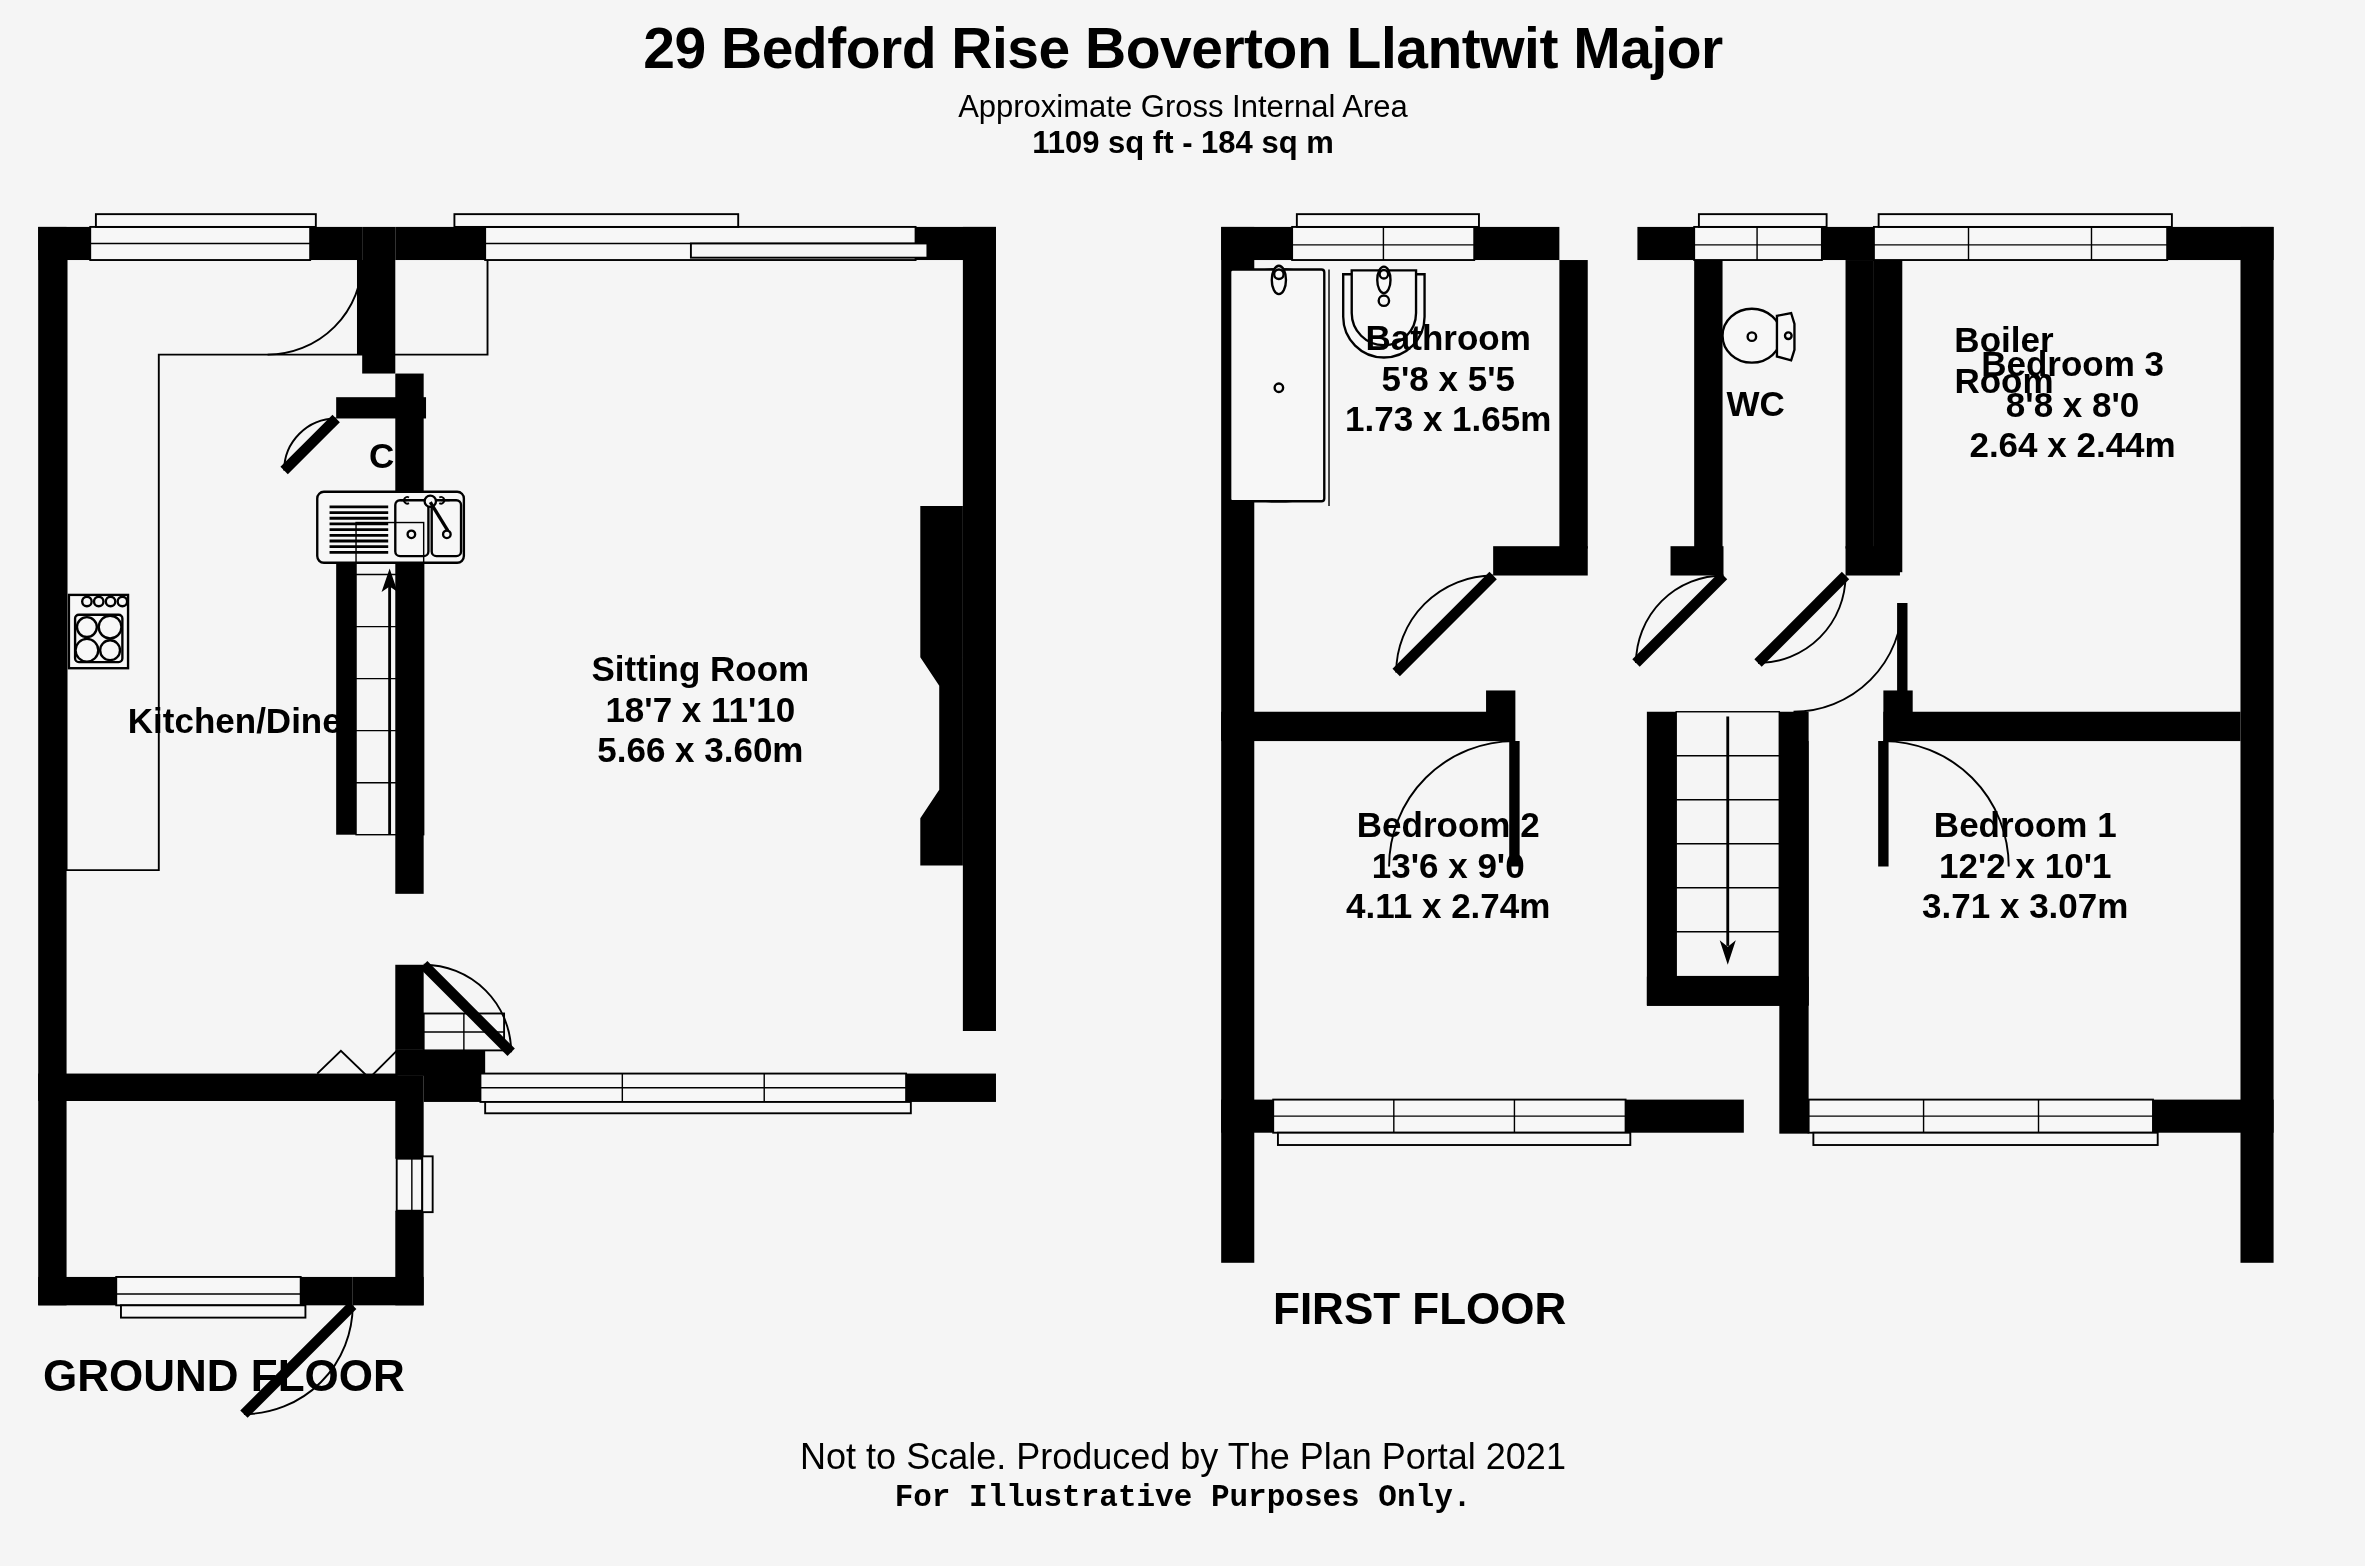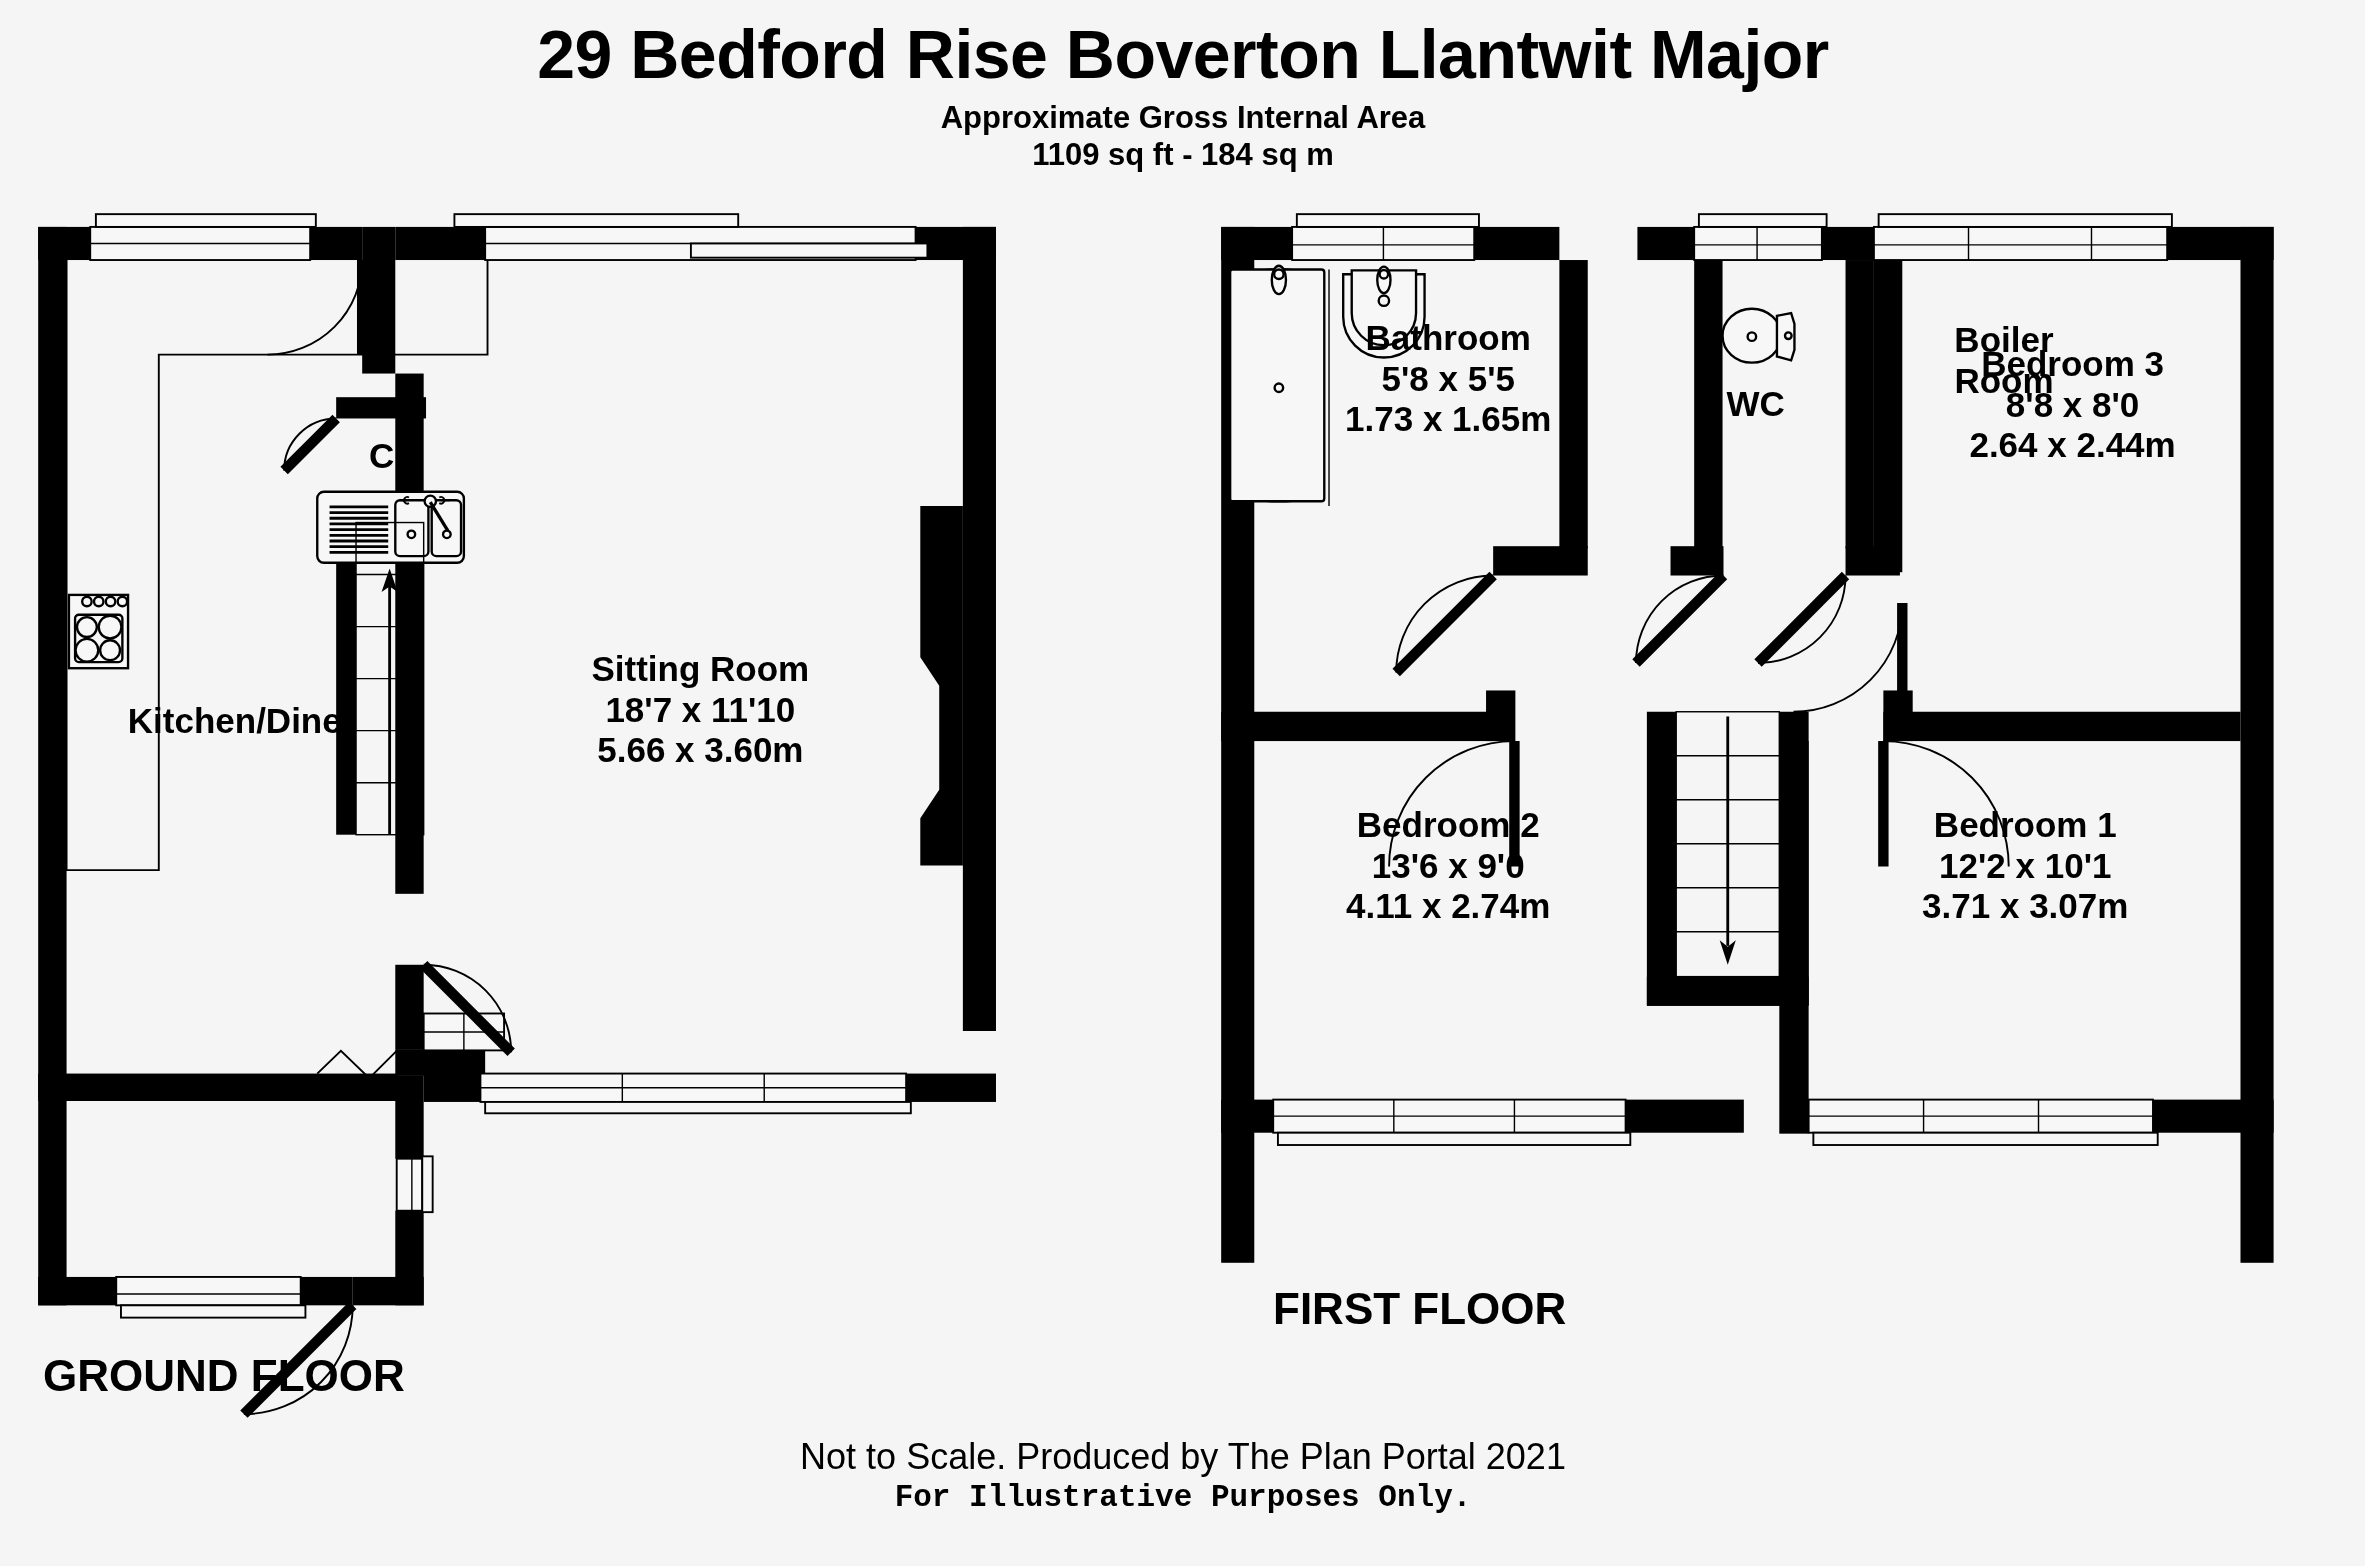--- a/index.html
+++ b/index.html
@@ -8,24 +8,24 @@
     font-family:"Liberation Sans","DejaVu Sans",sans-serif;
     color:#000;
     position:relative;
     overflow:hidden;
   }
   .sheet{position:absolute;inset:0;background:#f5f5f5;}
 
   
   .header{position:absolute;left:0;right:0;top:19px;text-align:center;}
   .title{
-    font-size:68px;font-weight:bold;letter-spacing:-0.5px;line-height:1.04;
+    font-size:57px;font-weight:bold;letter-spacing:-0.5px;line-height:1.04;
     white-space:nowrap;
   }
-  .subtitle{font-size:31px;font-weight:bold;margin-top:10.4px;line-height:1.18;}
+  .subtitle{font-size:31px;font-weight:normal;margin-top:10.4px;line-height:1.18;}
   .subtitle2{font-size:31px;font-weight:bold;line-height:1.18;}
 
   
   .plan{position:absolute;}
   #plan-ground{left:38px;top:208px;width:1145px;height:1173px;}
   #plan-first{left:1221px;top:208px;width:972px;height:946px;}
 
   .floor-label{
     position:absolute;font-size:44px;font-weight:bold;letter-spacing:0px;
     white-space:nowrap;

